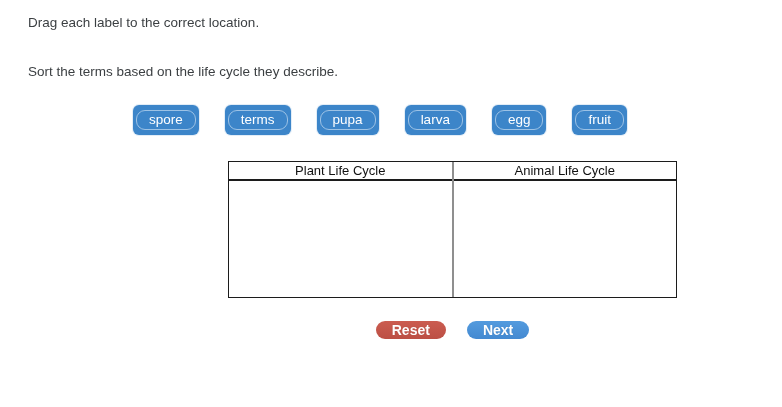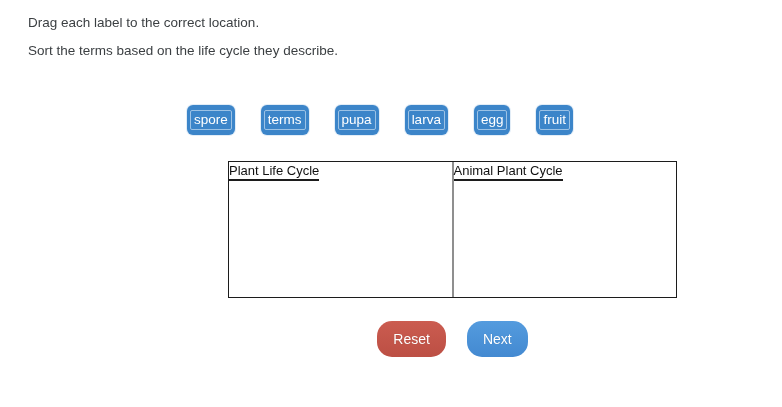--- a/index.html
+++ b/index.html
@@ -17,21 +17,21 @@
 
   
   .instruction {
     position: absolute;
     left: 28px;
     color: #3b3f42;
     font-size: 13.5px;
     line-height: 16px;
   }
   .instruction.line1 { top: 15px; }
-  .instruction.line2 { top: 43px; }
+  .instruction.line2 { top: 64px; }
 
   
   .labels-row {
     position: absolute;
     left: 0; top: 105px;
     width: 760px;
     display: flex;
     justify-content: center;
     align-items: flex-start;
     gap: 26px;
@@ -39,41 +39,41 @@
   .drag-label {
     background: #3c85c9;
     border-radius: 6px;
     padding: 5px 3px;
     cursor: move;
     box-shadow: 0 0 0 1px rgba(60,133,201,0.15);
   }
   .drag-label .inner {
     display: inline-block;
     border: 1px solid #9cc2e5;
-    border-radius: 2px;
-    padding: 0 3px;
+    border-radius: 9px;
+    padding: 0 12px;
     color: #ffffff;
     font-size: 13.5px;
     line-height: 18px;
     white-space: nowrap;
   }
 
   
   .sort-table {
     position: absolute;
     left: 228px; top: 161px;
     width: 449px; height: 137px;
     border: 1px solid #1c1c1c;
     display: flex;
     background: #ffffff;
   }
   .col {
     flex: 1;
     display: flex;
-    flex-direction: row;
+    flex-direction: column;
     min-width: 0;
   }
   .col.left { border-right: 2px solid #8f8f8f; }
   .col-header {
     height: 19px;
     border-bottom: 2px solid #1c1c1c;
     text-align: center;
     font-size: 13px;
     line-height: 17px;
     color: #111111;
@@ -83,26 +83,26 @@
   
   .actions {
     position: absolute;
     left: 228px; top: 321px;
     width: 449px;
     display: flex;
     justify-content: center;
     gap: 21px;
   }
   .btn {
-    height: 36px;
+    height: 18px;
     border: none;
     border-radius: 15px;
     color: #ffffff;
     font-size: 14px;
-    font-weight: 400;
+    font-weight: 700;
     font-family: "Liberation Sans", "DejaVu Sans", sans-serif;
     padding: 0 16px;
     cursor: pointer;
     text-shadow: 0 0 1px rgba(0,0,0,0.15);
   }
   .btn.reset { background: linear-gradient(#cb5c50, #bc4f44); }
   .btn.next  { background: linear-gradient(#549bde, #4389d1); }
 </style>
 </head>
 <body>
@@ -133,21 +133,21 @@
       <span class="inner">fruit</span>
     </div>
   </div>
 
   <div class="sort-table">
     <div class="col left">
       <div class="col-header">Plant Life Cycle</div>
       <div class="drop-zone"></div>
     </div>
     <div class="col">
-      <div class="col-header">Animal Plant Cycle</div>
+      <div class="col-header">Animal Life Cycle</div>
       <div class="drop-zone"></div>
     </div>
   </div>
 
   <div class="actions">
     <button class="btn reset">Reset</button>
     <button class="btn next">Next</button>
   </div>
 
 </div>

